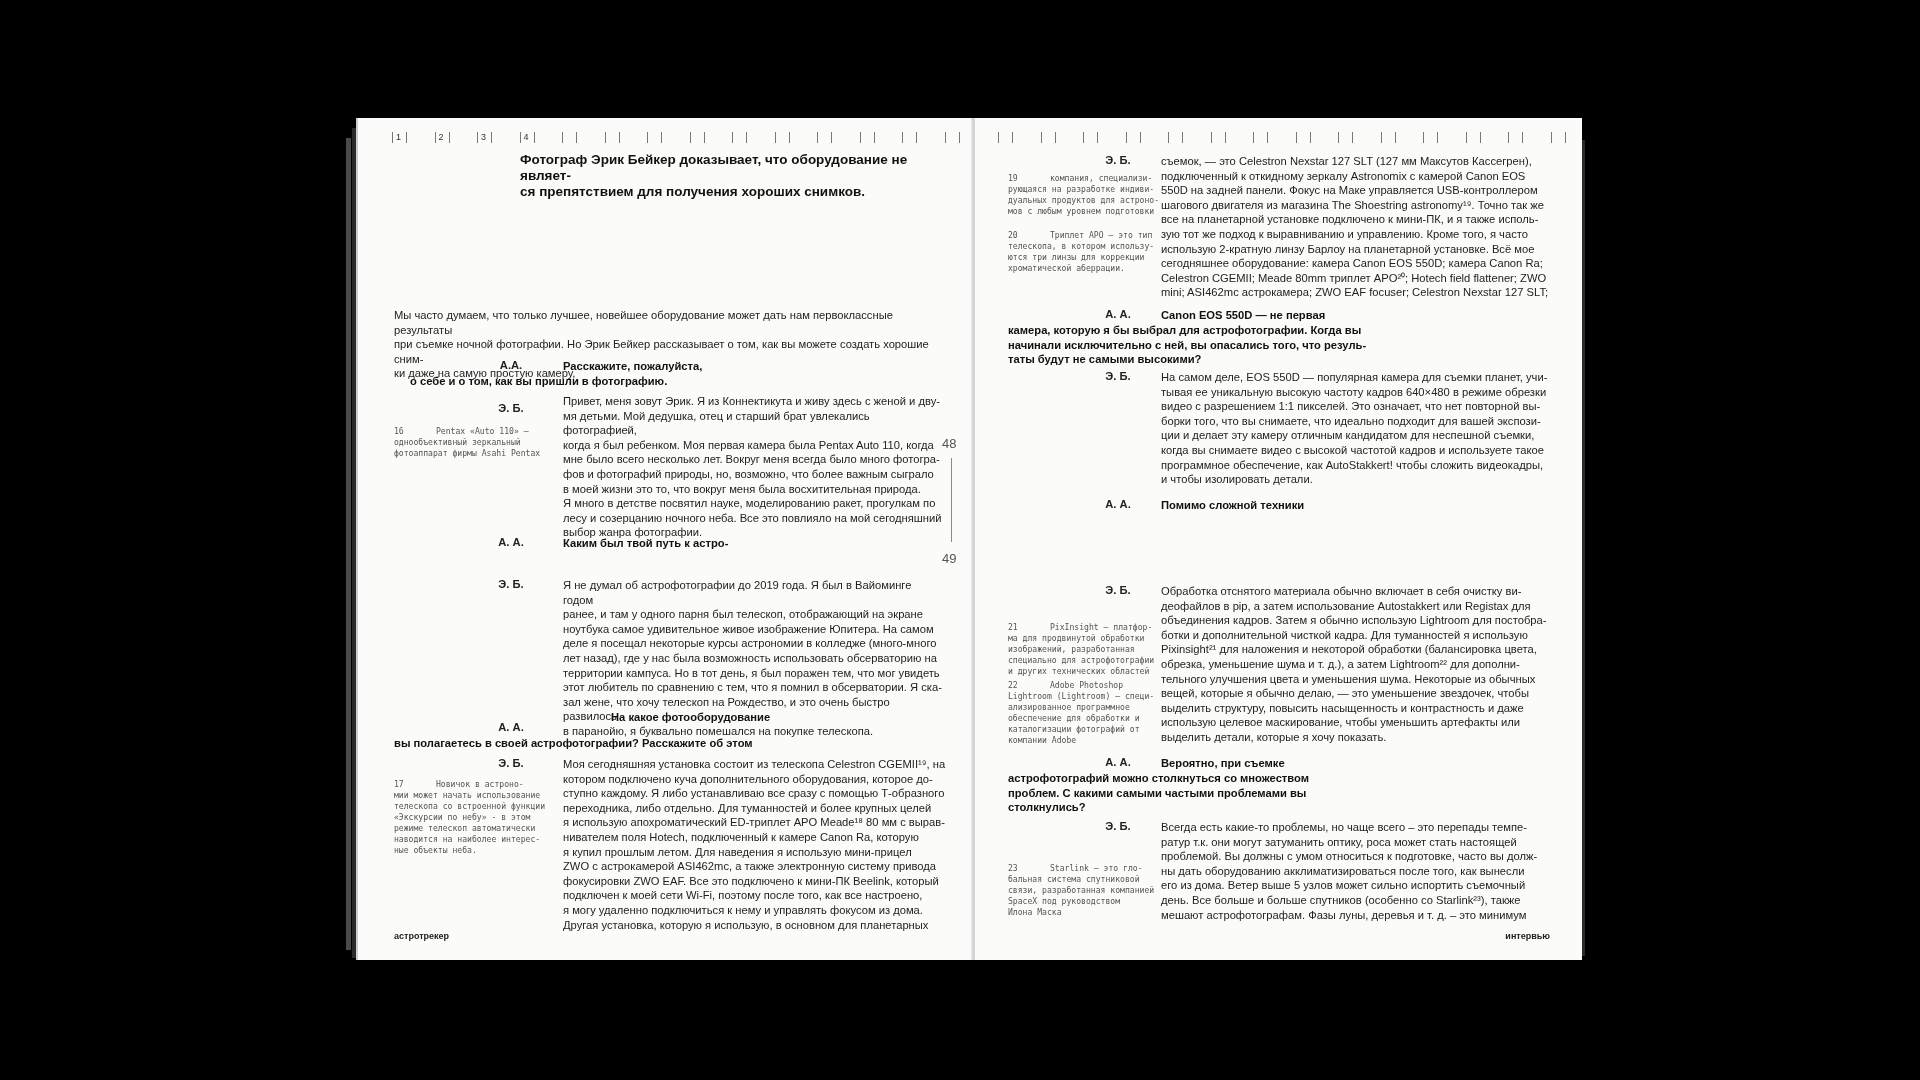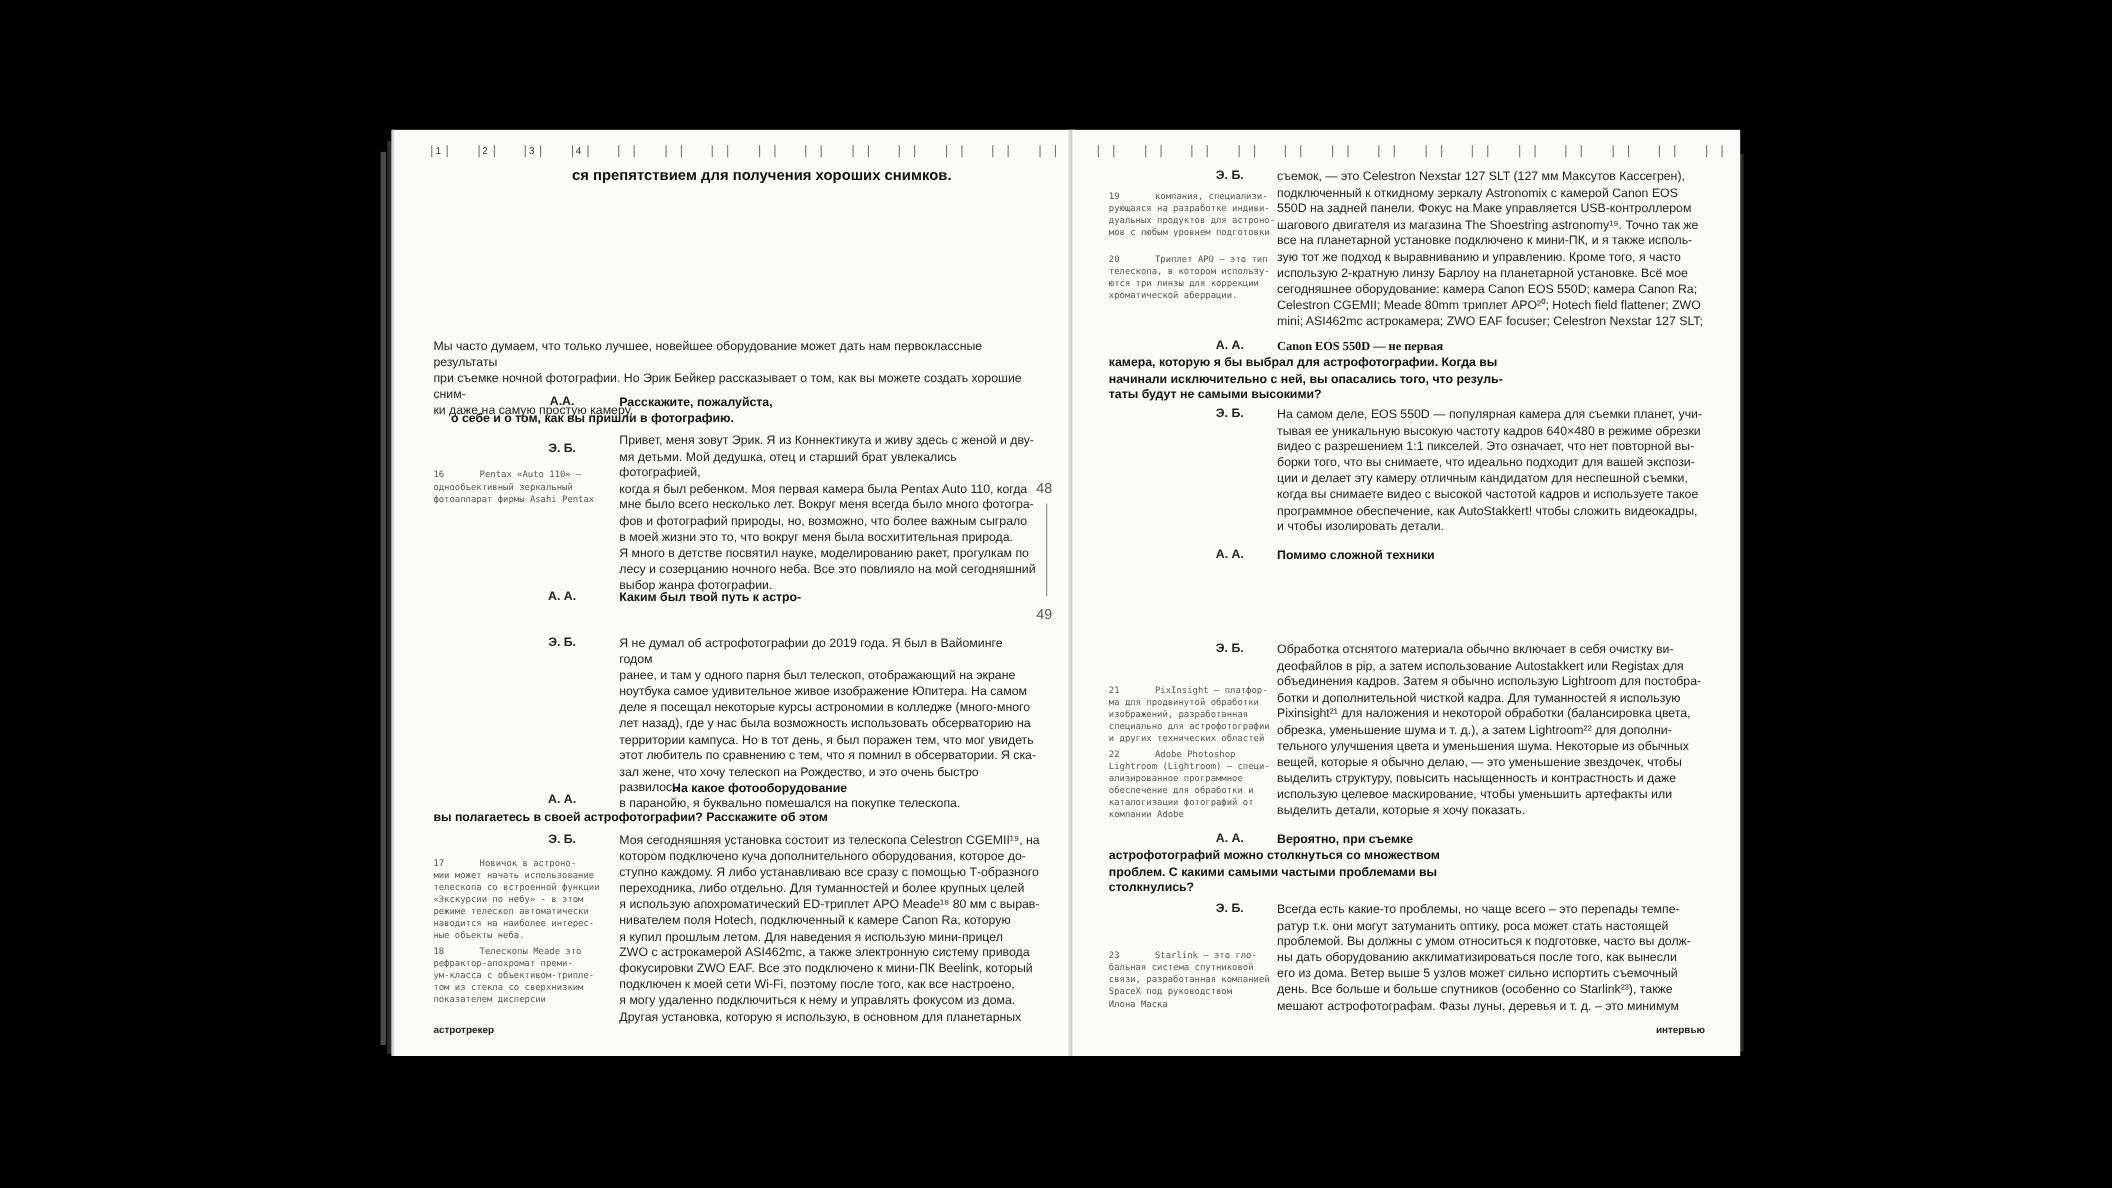--- a/index.html
+++ b/index.html
@@ -67,20 +67,21 @@
         <div class="tick" style="left: 473px;"></div>
         <div class="tick" style="left: 501.5px;"></div>
         <div class="tick" style="left: 515.5px;"></div>
         <div class="tick" style="left: 544px;"></div>
         <div class="tick" style="left: 558px;"></div>
         <div class="tick" style="left: 586.5px;"></div>
         <div class="tick" style="left: 600.5px;"></div>
       </div>
 
     <div class="abs title" style="left:162px; top:34px;">
+      <div>Фотограф Эрик Бейкер доказывает, что оборудование не являет-</div>
       <div>ся препятствием для получения хороших снимков.</div>
     </div>
 
     <div class="abs para" style="left:36px; top:190px; width:560px;">
       <div>Мы часто думаем, что только лучшее, новейшее оборудование может дать нам первоклассные результаты</div>
       <div>при съемке ночной фотографии. Но Эрик Бейкер рассказывает о том, как вы можете создать хорошие сним-</div>
       <div>ки даже на самую простую камеру,</div>
     </div>
 
     <div class="abs spk" style="left:123px; top:241px;">А.А.</div>
@@ -132,21 +133,20 @@
         <div>нивателем поля Hotech, подключенный к камере Canon Ra, которую</div>
         <div>я купил прошлым летом. Для наведения я использую мини-прицел</div>
         <div>ZWO с астрокамерой ASI462mc, а также электронную систему привода</div>
         <div>фокусировки ZWO EAF. Все это подключено к мини-ПК Beelink, который</div>
         <div>подключен к моей сети Wi-Fi, поэтому после того, как все настроено,</div>
         <div>я могу удаленно подключиться к нему и управлять фокусом из дома.</div>
         <div>Другая установка, которую я использую, в основном для планетарных</div>
       </div>
 
     <div class="abs fn" style="left:36px; top:661px; width:165px;"><div><span class="fnnum">17</span>Новичок в астроно-</div><div>мии может начать использование</div><div>телескопа со встроенной функции</div><div>«Экскурсии по небу» - в этом</div><div>режиме телескоп автоматически</div><div>наводится на наиболее интерес-</div><div>ные объекты неба.</div></div>
-    <div class="abs fn" style="left:36px; top:741px; width:165px;"><div><span class="fnnum">18</span>Телескопы Meade это</div><div>рефрактор-апохромат преми-</div><div>ум-класса с объективом-трипле-</div><div>том из стекла со сверхнизким</div><div>показателем дисперсии</div></div>
 
     <div class="abs pagenum" style="left:584px; top:318px;text-align:right;">48</div>
     <div class="vline" style="left:593px; top:340px; height:84px;"></div>
     <div class="abs pagenum" style="left:584px; top:433px;">49</div>
 
     <div class="abs footer" style="left:36px; top:813px;">астротрекер</div>
   </div>
 
   <div class="spine-shadow"></div>
 
@@ -193,21 +193,21 @@
         <div>использую 2-кратную линзу Барлоу на планетарной установке. Всё мое</div>
         <div>сегодняшнее оборудование: камера Canon EOS 550D; камера Canon Ra;</div>
         <div>Celestron CGEMII; Meade 80mm триплет APO²⁰; Hotech field flattener; ZWO</div>
         <div>mini; ASI462mc астрокамера; ZWO EAF focuser; Celestron Nexstar 127 SLT;</div>
       </div>
 
     <div class="abs fn" style="left:33px; top:55px; width:160px;"><div><span class="fnnum">19</span>компания, специализи-</div><div>рующаяся на разработке индиви-</div><div>дуальных продуктов для астроно-</div><div>мов с любым уровнем подготовки</div></div>
     <div class="abs fn" style="left:33px; top:112px; width:160px;"><div><span class="fnnum">20</span>Триплет APO – это тип</div><div>телескопа, в котором использу-</div><div>ются три линзы для коррекции</div><div>хроматической аберрации.</div></div>
 
     <div class="abs spk" style="left:113px; top:190px;">А. А.</div>
-    <div class="abs q" style="left:186px; top:190px;font-family:Liberation Serif, serif;">Canon EOS 550D — не первая</div>
+    <div class="abs q" style="left:186px; top:190px;">Canon EOS 550D — не первая</div>
     <div class="abs q" style="left:33px; top:205px;">
       <div>камера, которую я бы выбрал для астрофотографии. Когда вы</div>
       <div>начинали исключительно с ней, вы опасались того, что резуль-</div>
       <div>таты будут не самыми высокими?</div>
     </div>
 
     <div class="abs spk" style="left:113px; top:252px;">Э. Б.</div>
     <div class="abs para" style="left:186px; top:252px; width:400px;">
         <div>На самом деле, EOS 550D — популярная камера для съемки планет, учи-</div>
         <div>тывая ее уникальную высокую частоту кадров 640×480 в режиме обрезки</div>

